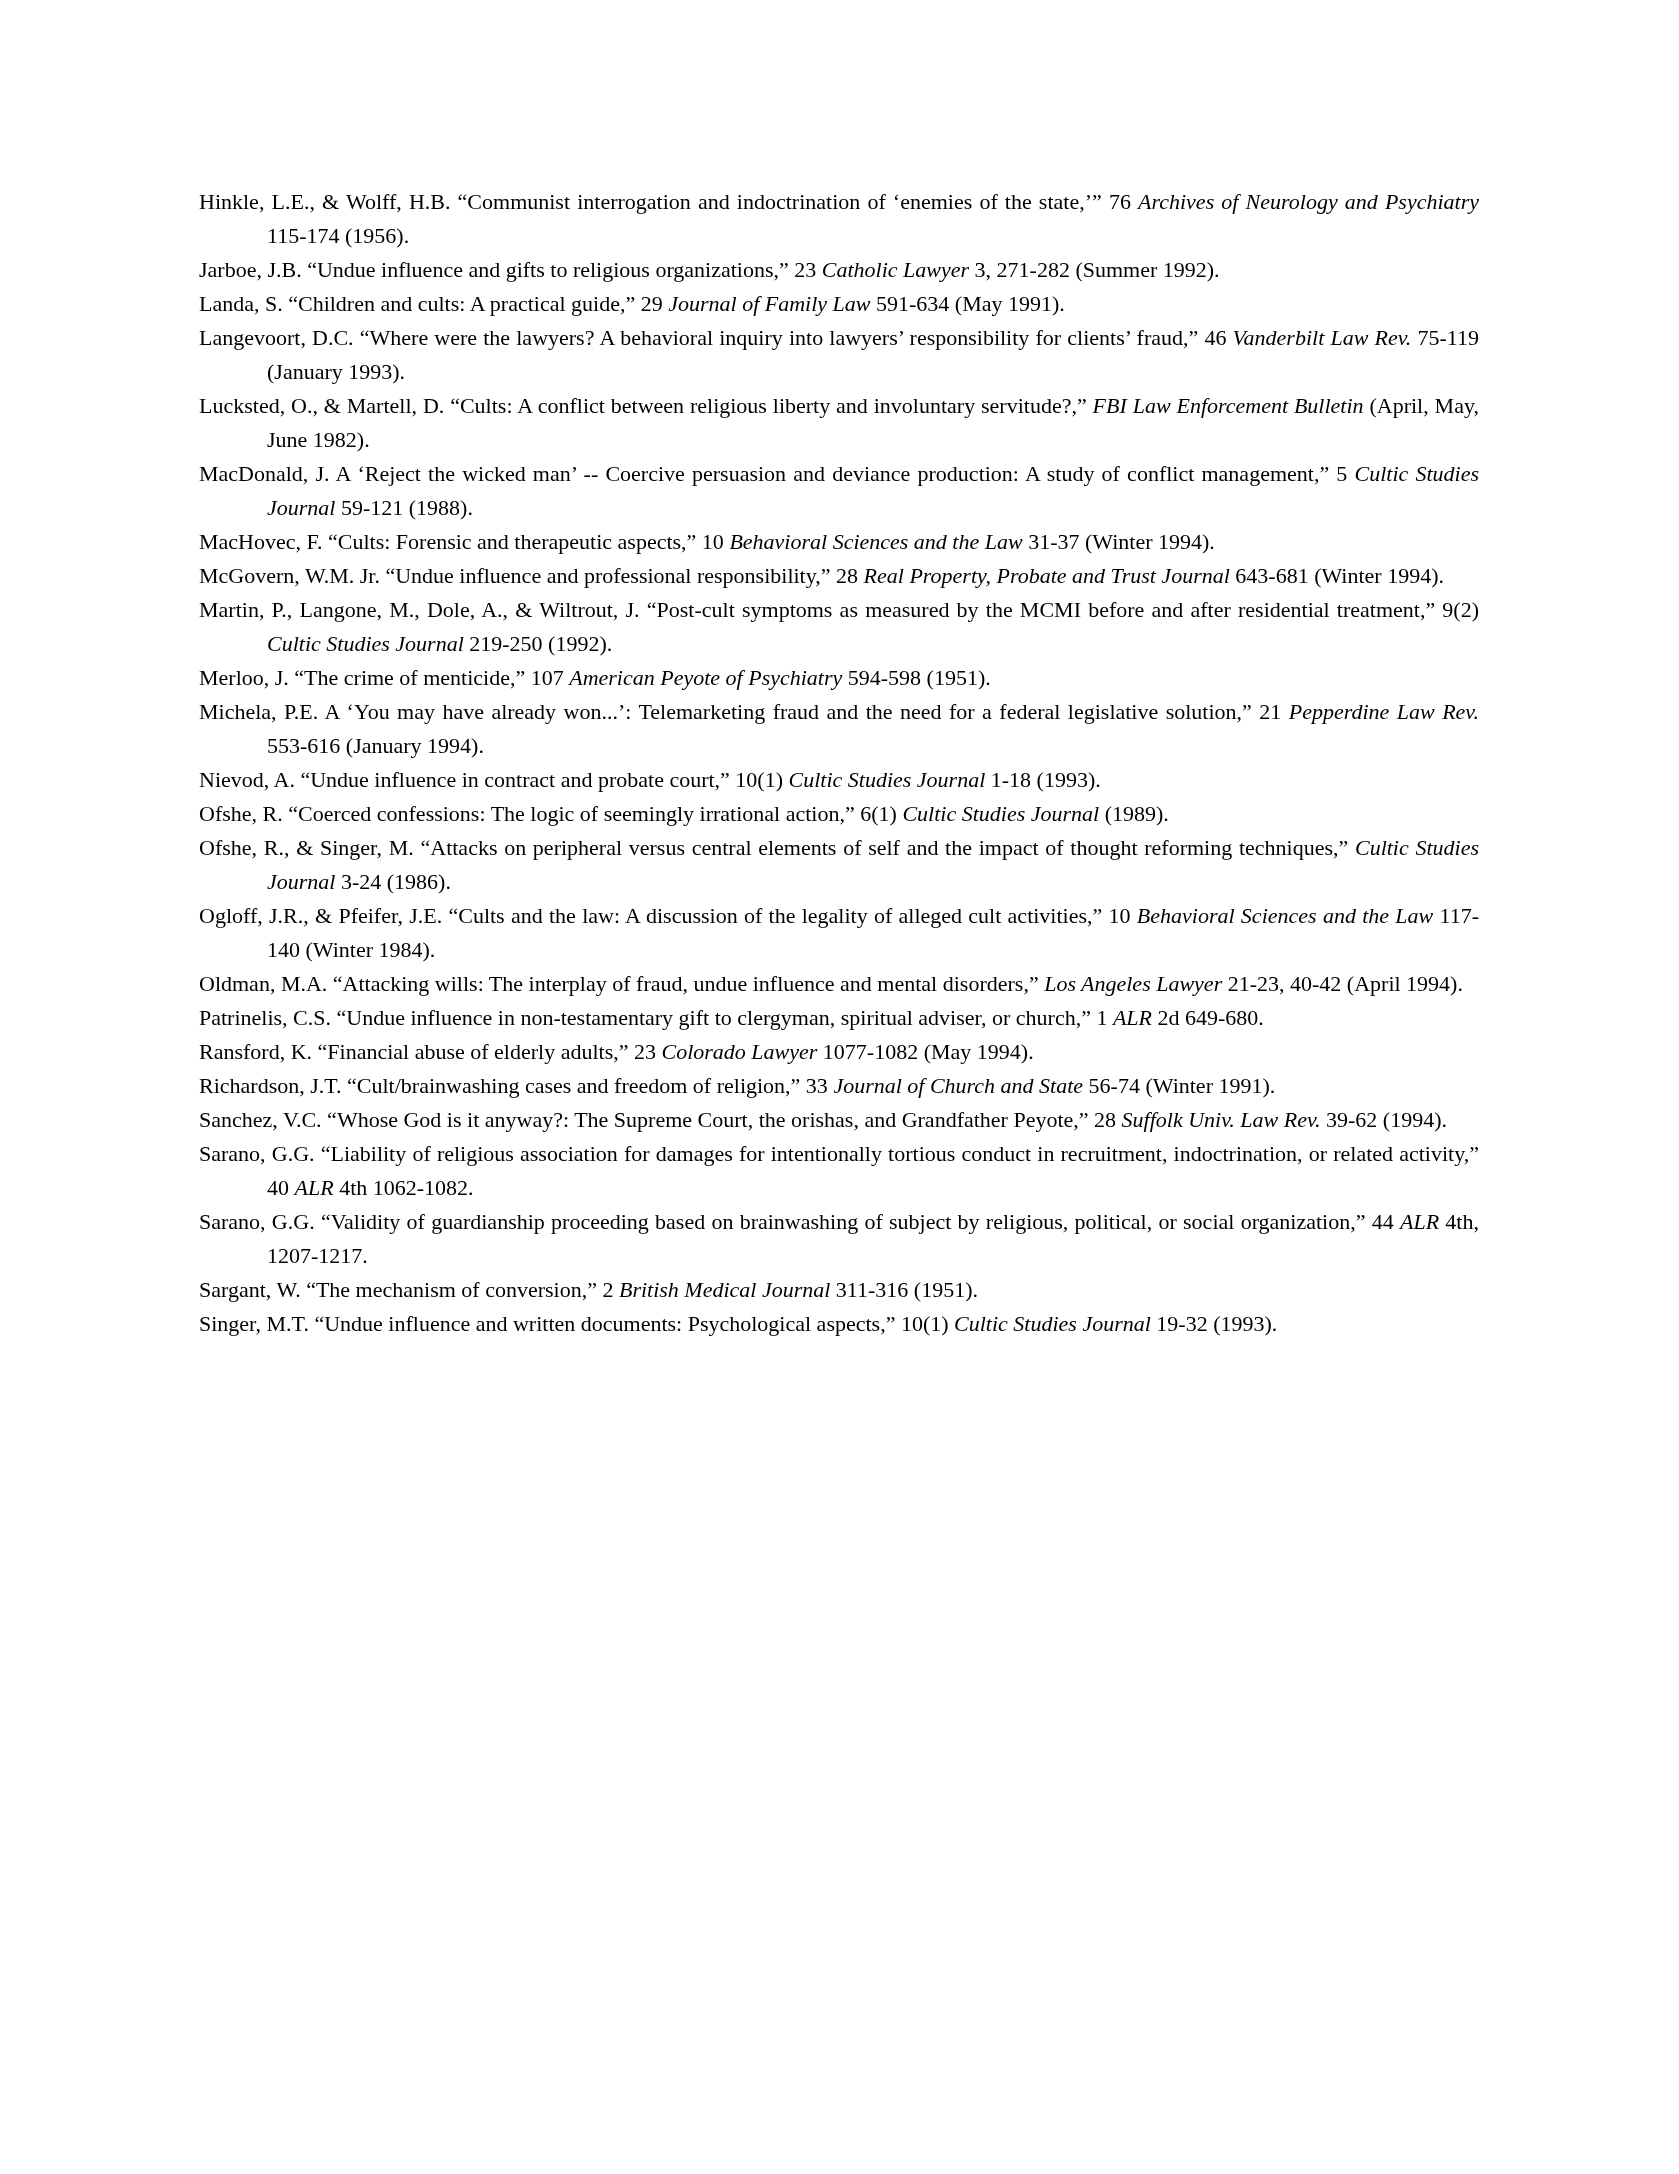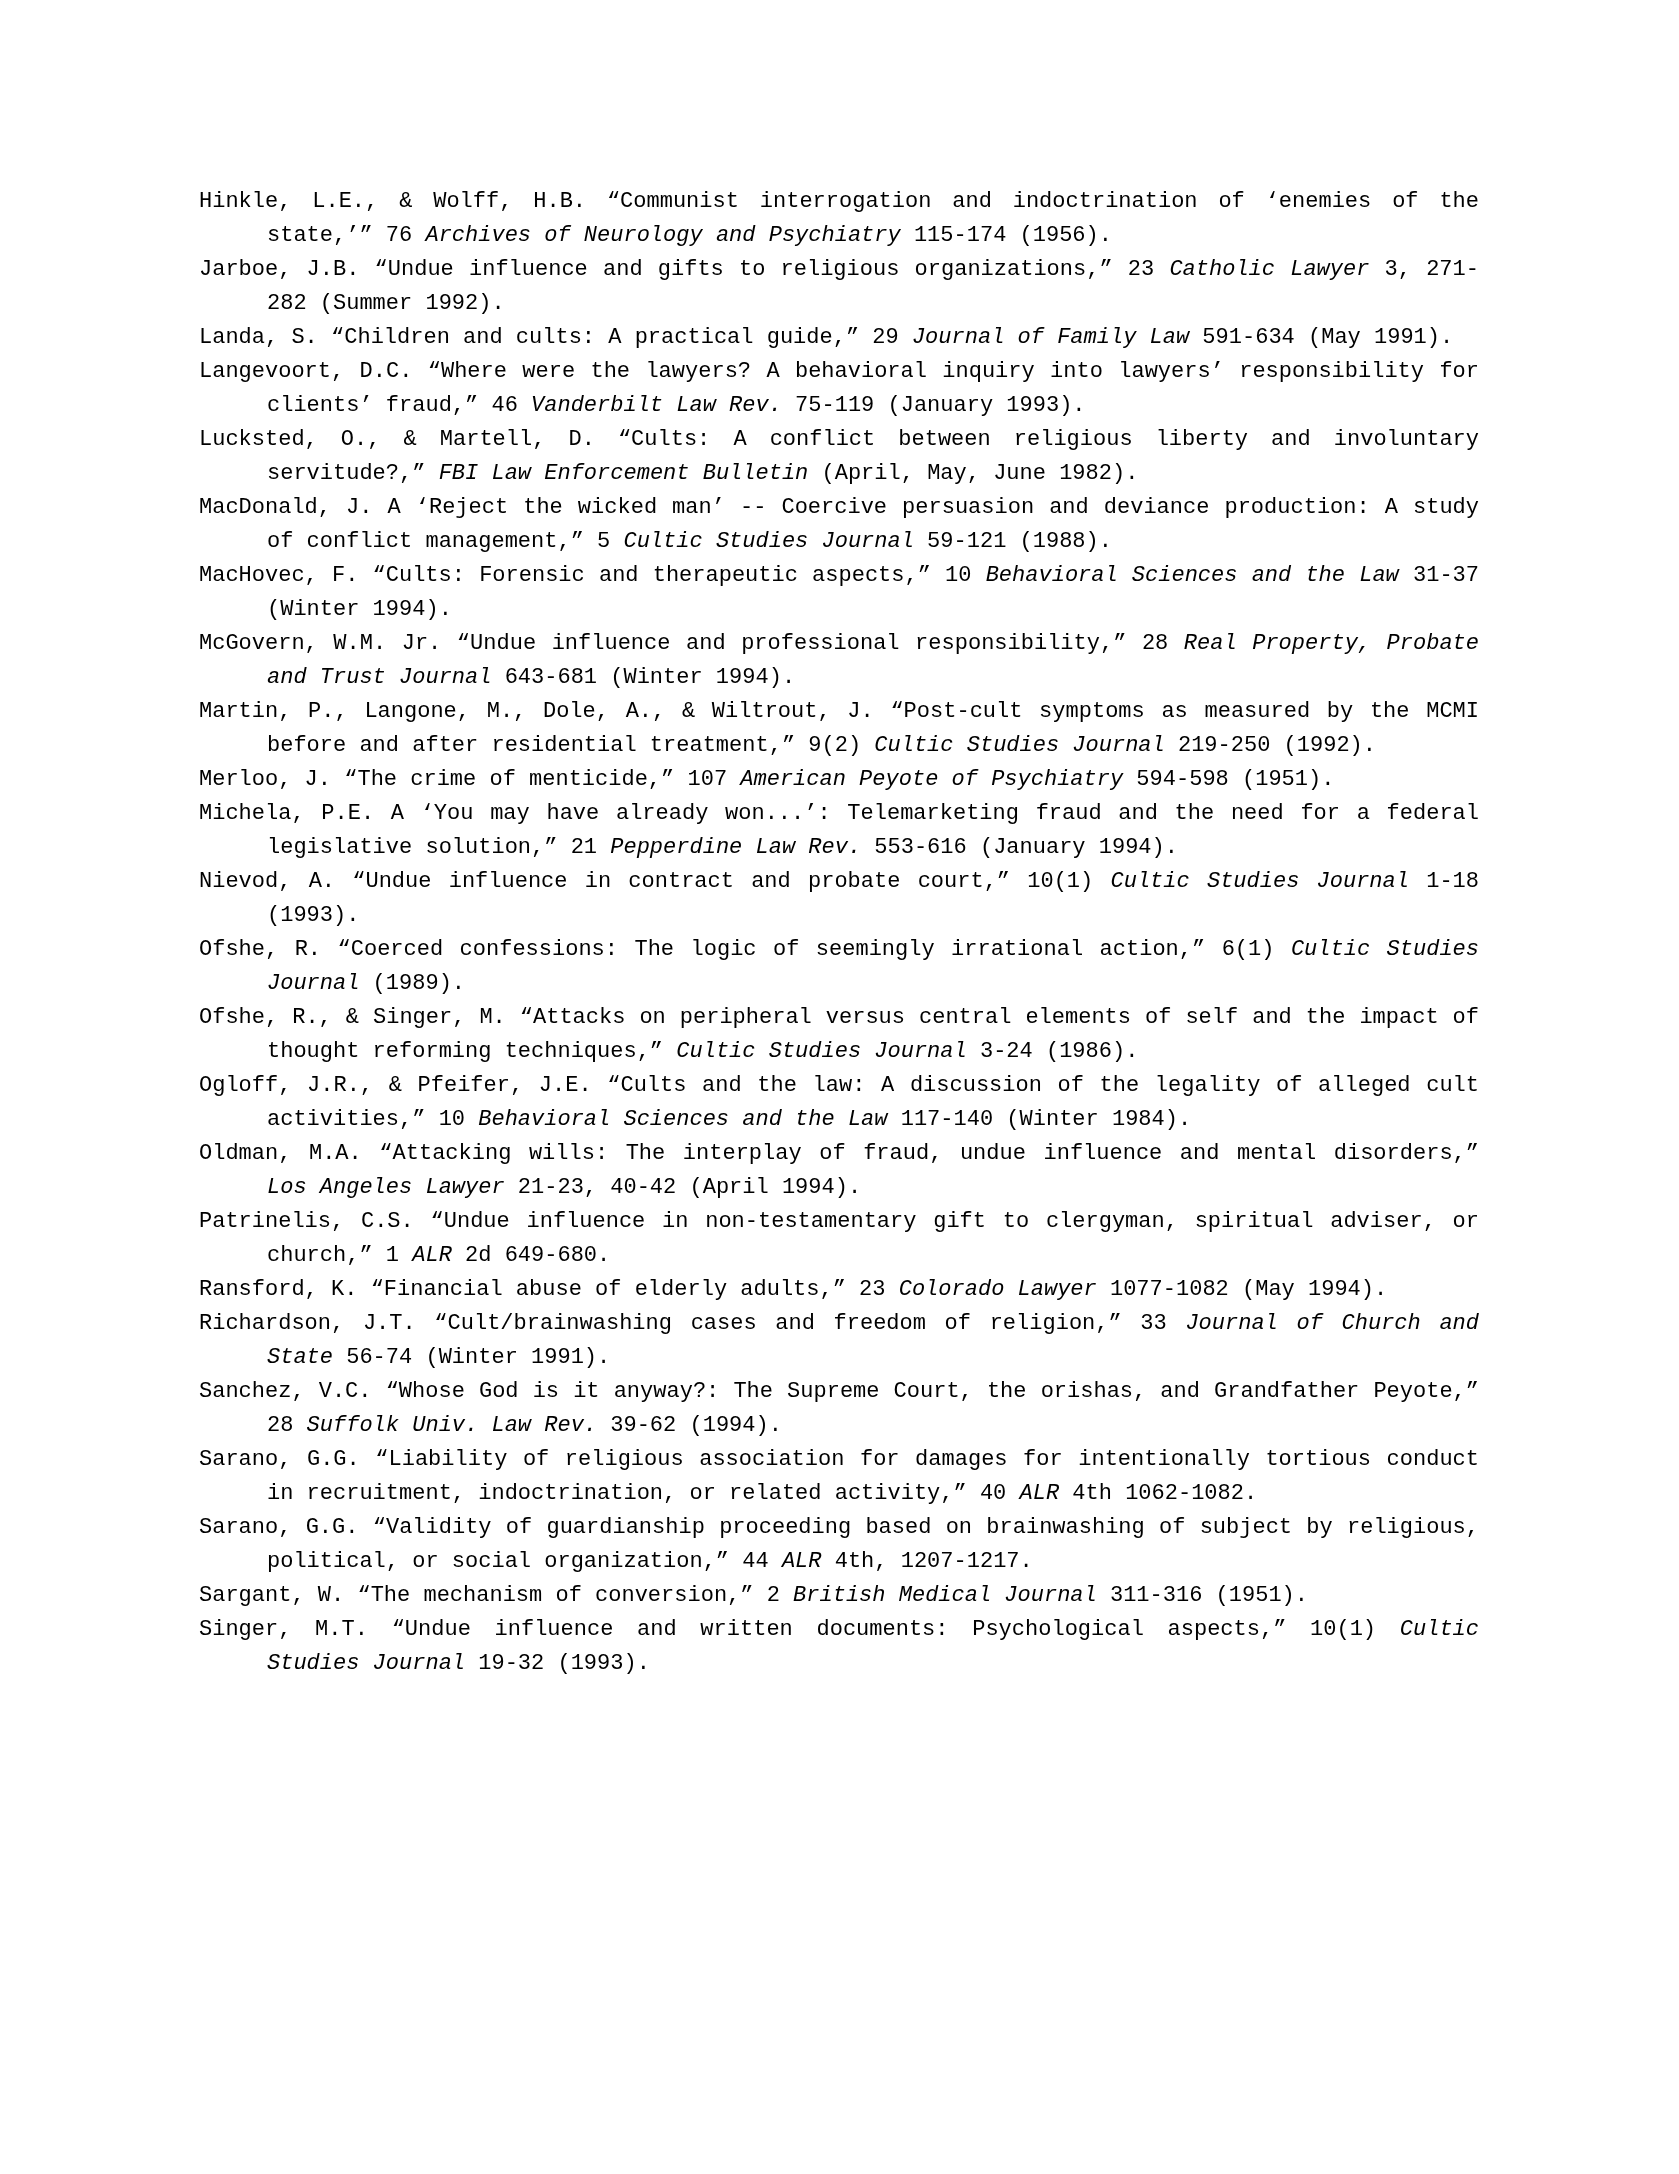--- a/index.html
+++ b/index.html
@@ -7,21 +7,21 @@
     padding: 0;
     background: #ffffff;
   }
   .page {
     position: relative;
     width: 1680px;
     height: 1939px;
     background: #ffffff;
     box-sizing: border-box;
     overflow: hidden;
-    font-family: Liberation Mono, monospace;
+    font-family: Liberation Serif, serif;
     color: #000000;
   }
   .refs {
     position: absolute;
     left: 199px;
     top: 185px;
     width: 1280px;
     font-size: 22px;
     line-height: 34px;
   }

